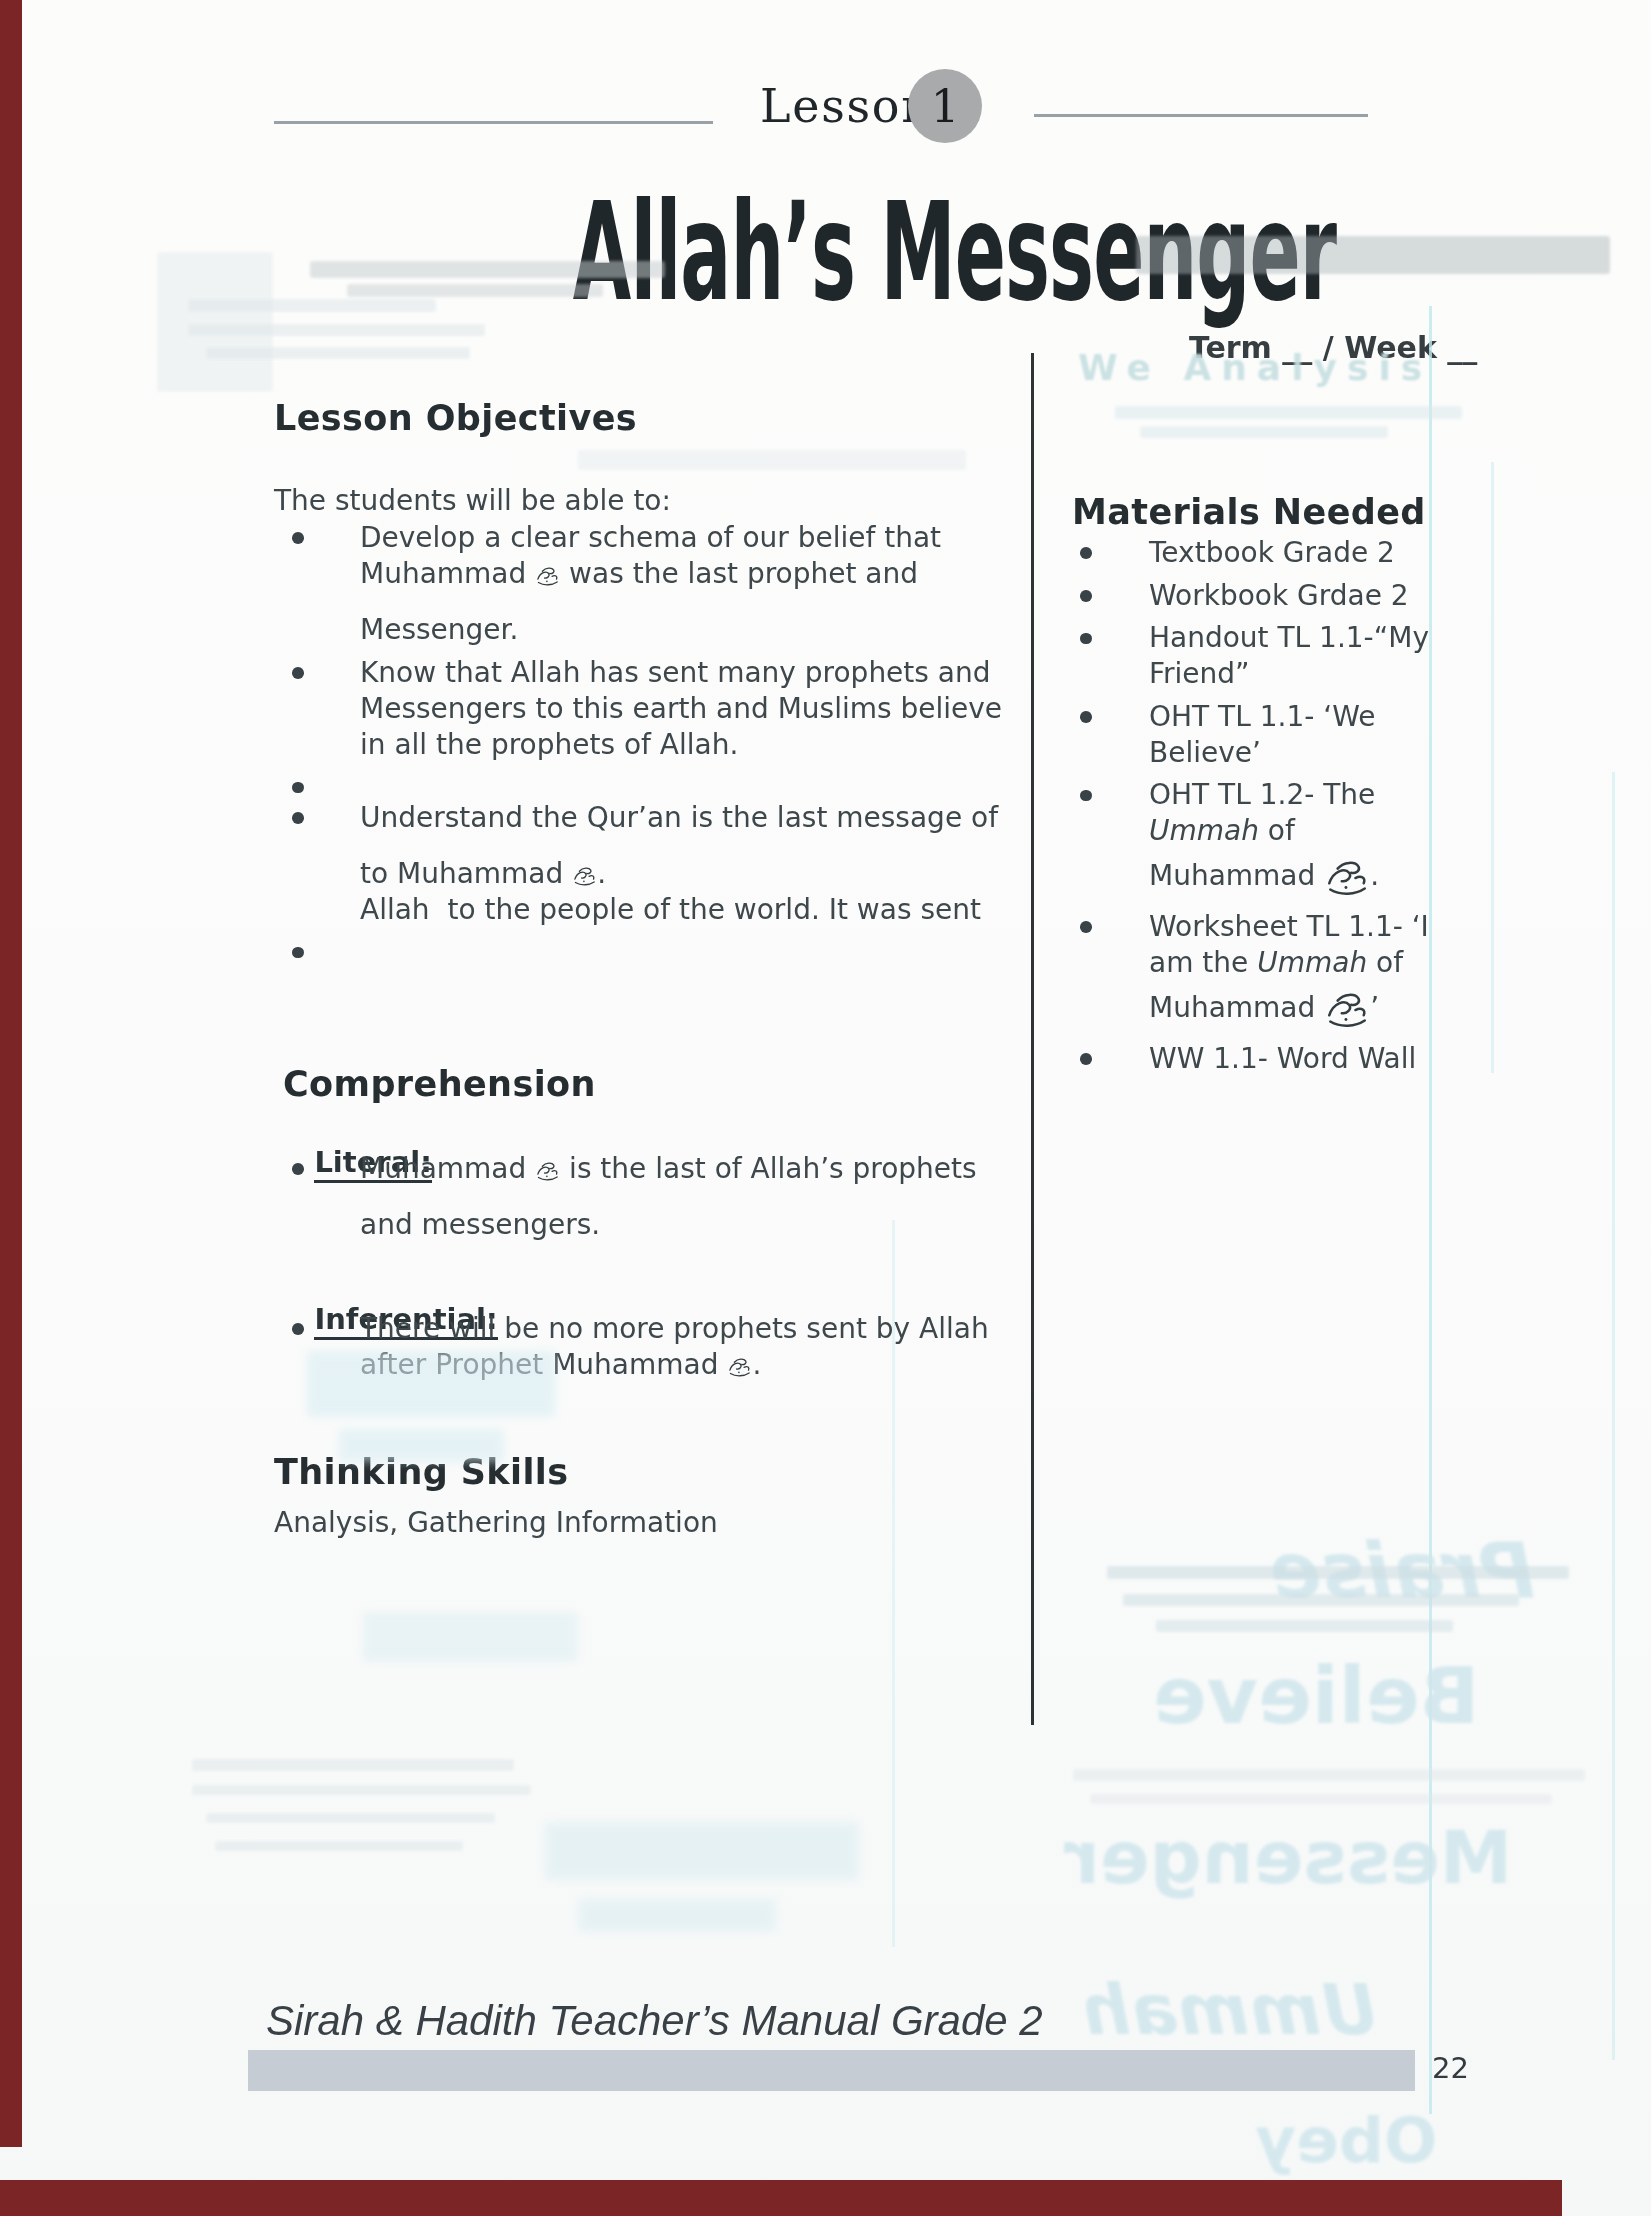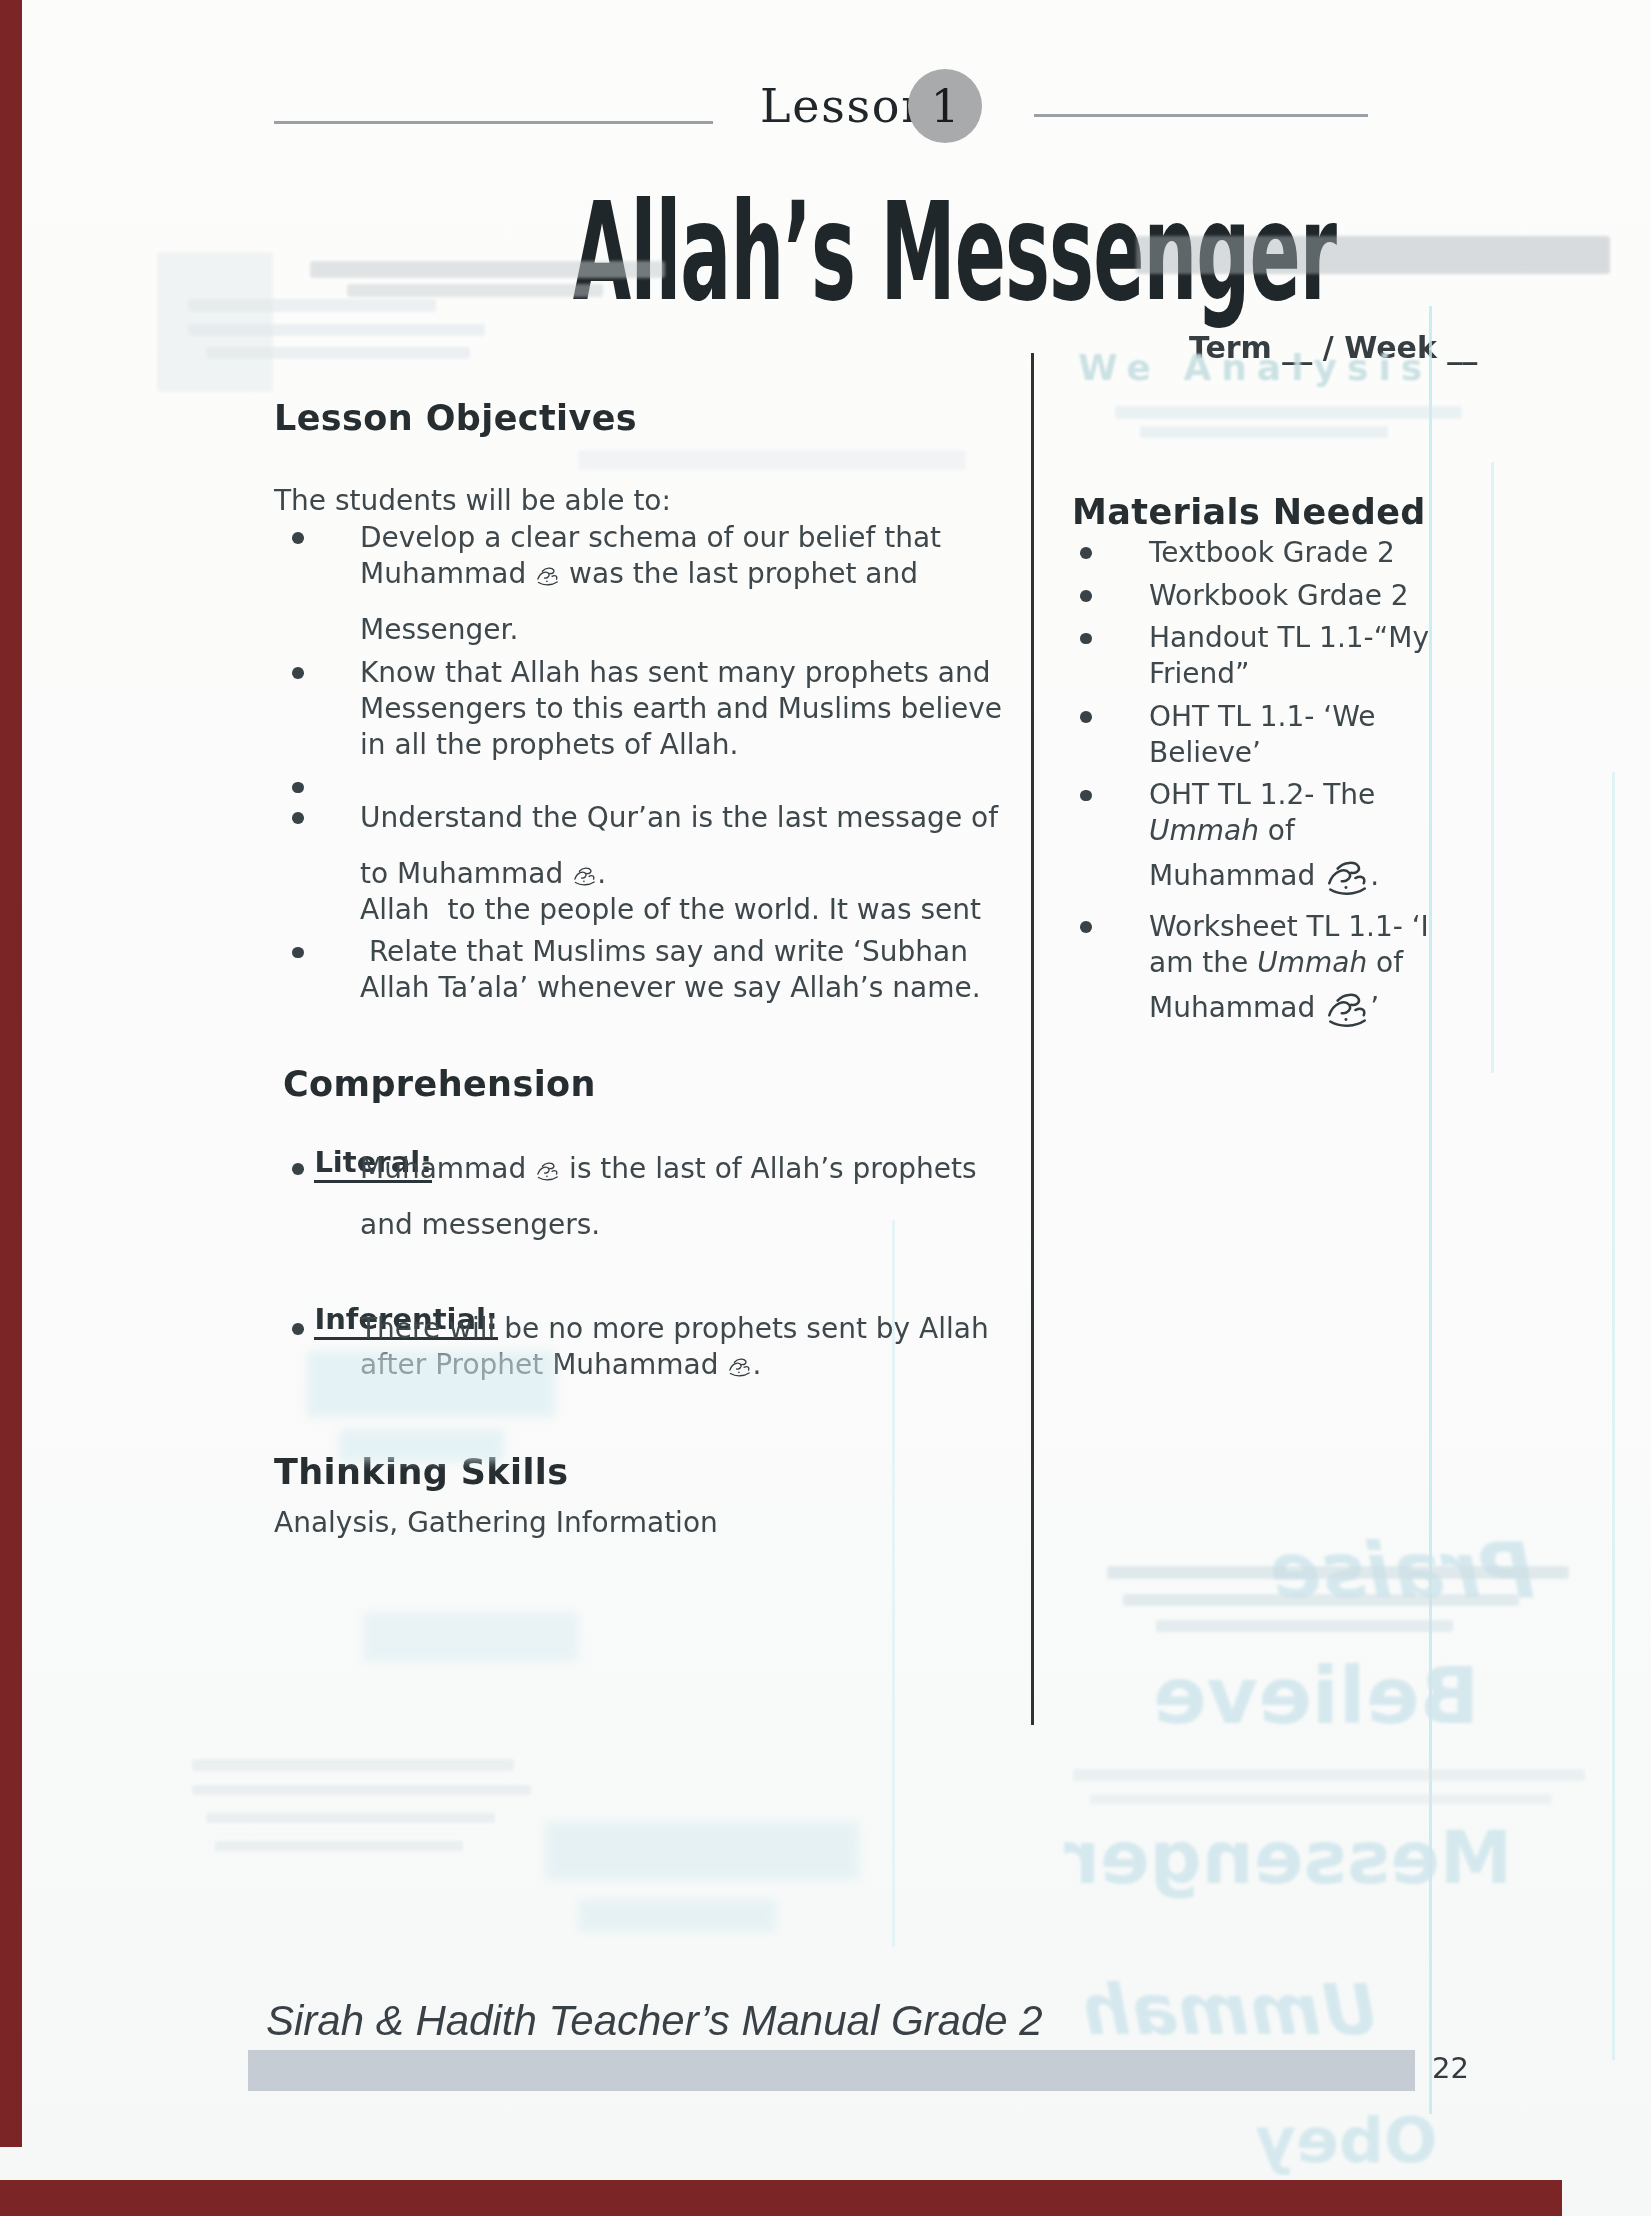--- a/index.html
+++ b/index.html
@@ -149,24 +149,20 @@
                 <path d="M13 11 C19 4 30 4 33 9 C35 13 30 16 26 15"></path>
                 <path d="M30 20 C36 17 40 20 38 25"></path>
                 <path d="M6 31 C16 37 30 36 39 30"></path>
                 <circle cx="21" cy="29" r="1.4" fill="currentColor" stroke="none"></circle>
               </svg></span><span>.</span></div>
           <div class="bline"><span>Allah&nbsp; to the people of the world. It was sent</span></div>
         </div>
       </div>
       <div class="bullet">
         <span class="dot"></span>
-        <div class="btext">
-          <div class="bline"><span>&nbsp;Relate that Muslims say and write ‘Subhan</span></div>
-          <div class="bline"><span>Allah Ta’ala’ whenever we say Allah’s name.</span></div>
-        </div>
       </div>
     </div>
 
   <div class="abs h1 comp-heading">Comprehension</div>
   <div class="abs label-u literal-label">
     <span class="u">Literal:</span>
   </div>
   <div class="abs literal-bullets">
       <div class="bullet">
         <span class="dot"></span>
@@ -254,20 +250,26 @@
         <div class="btext">
           <div class="bline"><span>Worksheet TL 1.1- ‘I</span></div>
           <div class="bline"><span>am the </span><span class="it">Ummah</span><span> of</span></div>
           <div class="bline bigline"><span>Muhammad </span><span class="pbuh big"><svg viewBox="0 0 44 38" fill="none" stroke="currentColor" stroke-width="2.4" stroke-linecap="round" stroke-linejoin="round">
                 <path d="M5 25 C9 13 20 10 24 15 C27 19 22 24 17 23"></path>
                 <path d="M13 11 C19 4 30 4 33 9 C35 13 30 16 26 15"></path>
                 <path d="M30 20 C36 17 40 20 38 25"></path>
                 <path d="M6 31 C16 37 30 36 39 30"></path>
                 <circle cx="21" cy="29" r="1.4" fill="currentColor" stroke="none"></circle>
               </svg></span><span>’</span></div>
+        </div>
+      </div>
+      <div class="bullet">
+        <span class="dot"></span>
+        <div class="btext">
+          <div class="bline"><span>WW 1.1- Word Wall</span></div>
         </div>
       </div>
     </div>
 
   <div class="abs cyan c1"></div>
   <div class="abs cyan c2"></div>
   <div class="abs cyan c3"></div>
   <div class="abs cyan c4"></div>
 
   <div class="g-webelieve abs">We Analysis</div>

